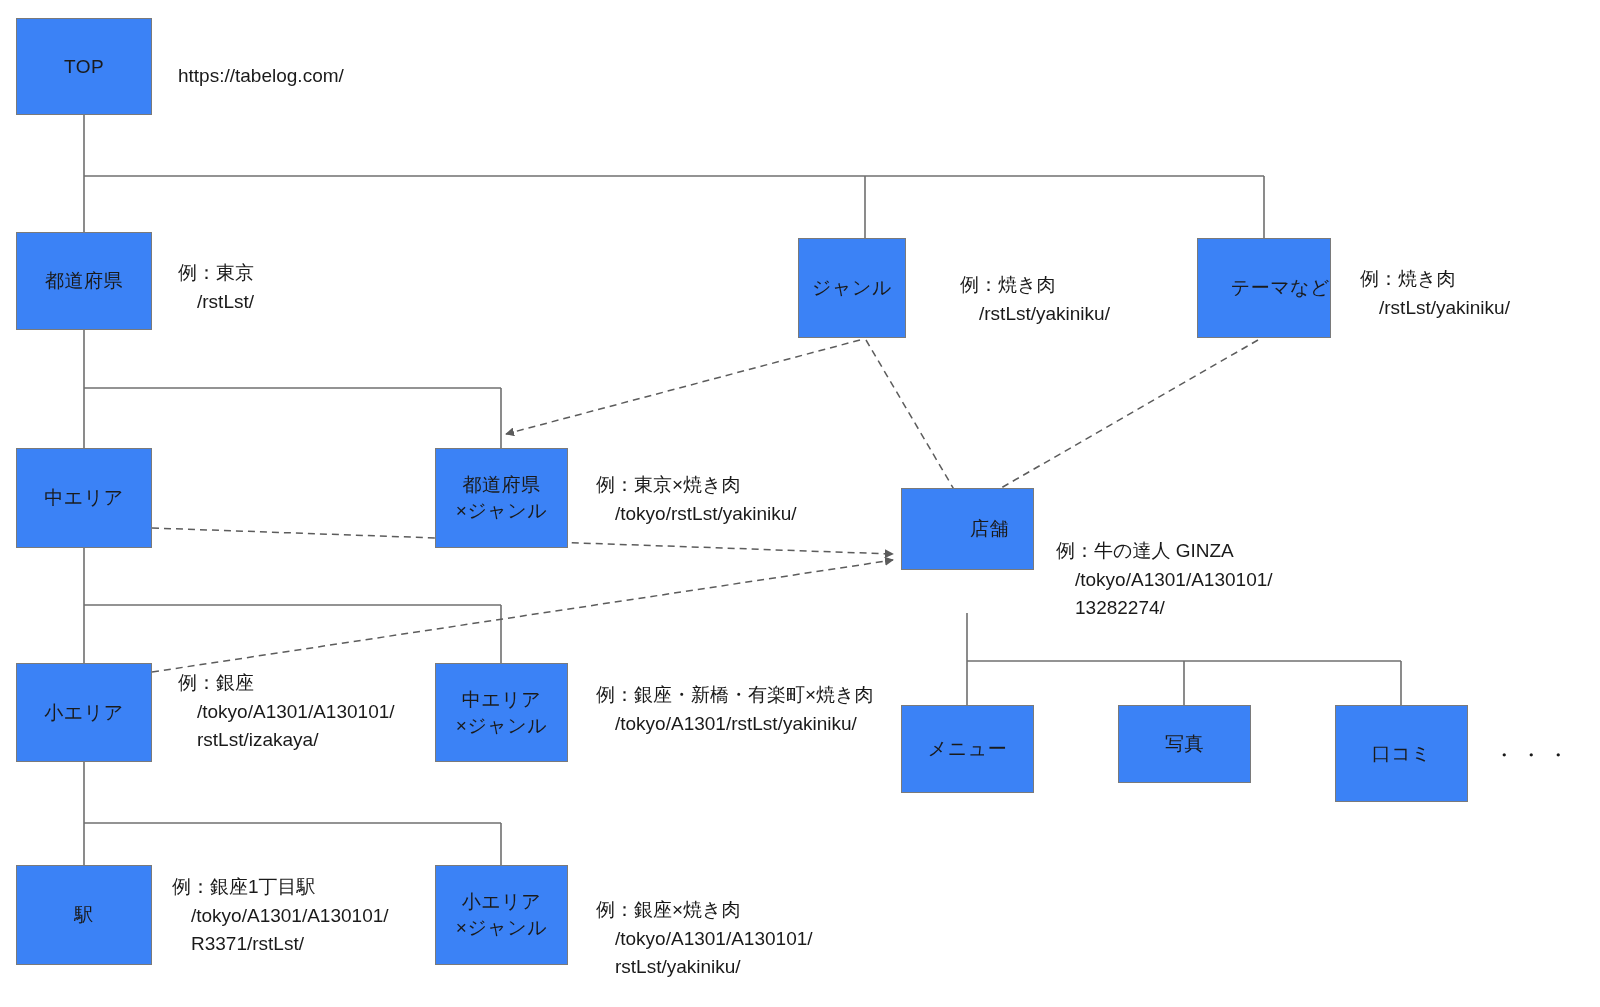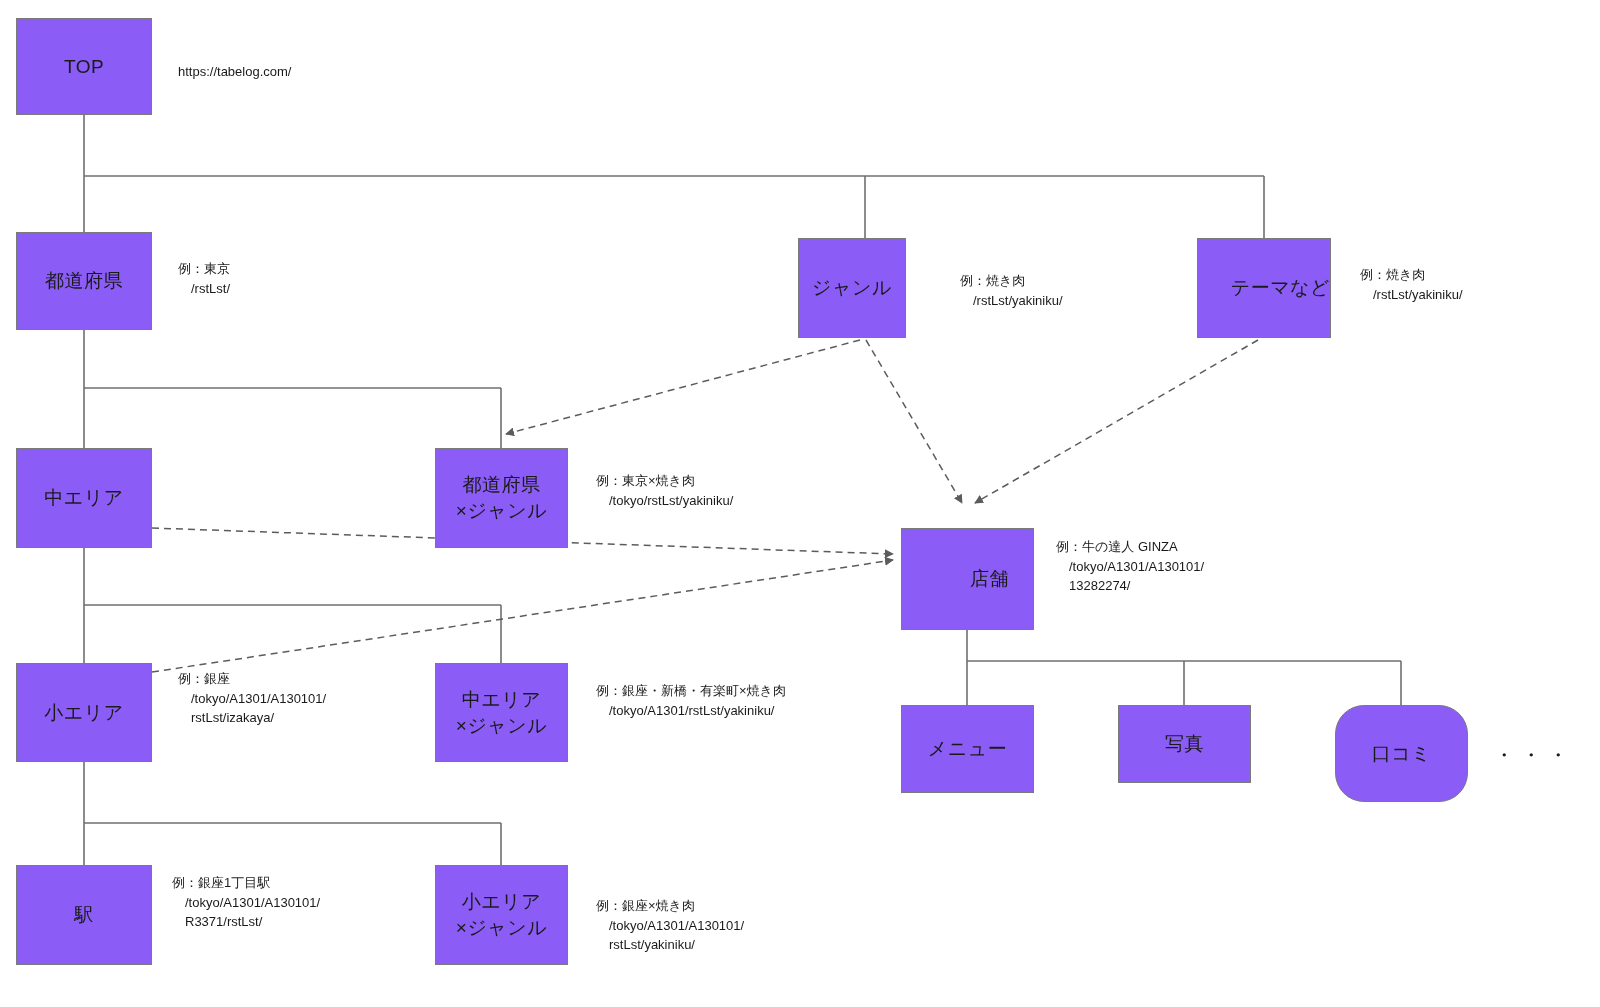--- a/index.html
+++ b/index.html
@@ -12,38 +12,38 @@
     width: 1600px;
     height: 1007px;
     background: #ffffff;
     font-family: "Liberation Sans", "DejaVu Sans", sans-serif;
     overflow: hidden;
   }
   .node {
     position: absolute;
     box-sizing: border-box;
     border: 1px solid #7a7a7a;
-    background: #8b5cf6;
+    background: #3b82f6;
     display: flex;
     align-items: center;
     justify-content: center;
     text-align: center;
     color: #1a1a1a;
     font-size: 19px;
     line-height: 1.35;
     letter-spacing: 0.5px;
     z-index: 3;
   }
   .node .label {
     white-space: pre-line;
   }
   .note {
     position: absolute;
     color: #1a1a1a;
-    font-size: 13px;
+    font-size: 19px;
     line-height: 1.5;
     white-space: pre-line;
     z-index: 4;
   }
   .ellipsis {
     position: absolute;
     color: #1a1a1a;
     font-size: 20px;
     letter-spacing: 7px;
     z-index: 4;
@@ -141,42 +141,42 @@
 
   <div class="node" style="left:16px; top:448px; width:136px; height:100px;">
     <span class="label">中エリア</span>
   </div>
 
   <div class="node" style="left:435px; top:448px; width:133px; height:100px;">
     <span class="label">都道府県
 ×ジャンル</span>
   </div>
 
-  <div class="node" style="left:901px; top:528px; width:133px; height:102px;padding-left:44px;">
+  <div class="node" style="left:901px; top:488px; width:133px; height:82px;padding-left:44px;">
     <span class="label">店舗</span>
   </div>
 
   <div class="node" style="left:16px; top:663px; width:136px; height:99px;">
     <span class="label">小エリア</span>
   </div>
 
   <div class="node" style="left:435px; top:663px; width:133px; height:99px;">
     <span class="label">中エリア
 ×ジャンル</span>
   </div>
 
   <div class="node" style="left:901px; top:705px; width:133px; height:88px;">
     <span class="label">メニュー</span>
   </div>
 
   <div class="node" style="left:1118px; top:705px; width:133px; height:78px;">
     <span class="label">写真</span>
   </div>
 
-  <div class="node" style="left:1335px; top:705px; width:133px; height:97px;border-radius:29px;">
+  <div class="node" style="left:1335px; top:705px; width:133px; height:97px;">
     <span class="label">口コミ</span>
   </div>
 
   <div class="node" style="left:16px; top:865px; width:136px; height:100px;">
     <span class="label">駅</span>
   </div>
 
   <div class="node" style="left:435px; top:865px; width:133px; height:100px;">
     <span class="label">小エリア
 ×ジャンル</span>

